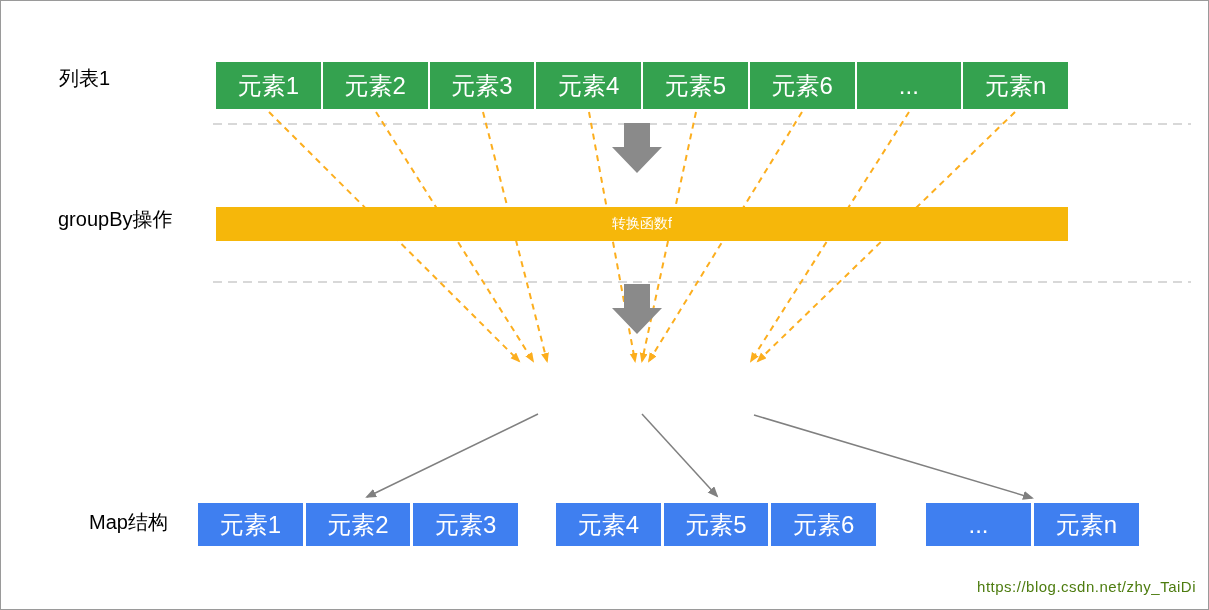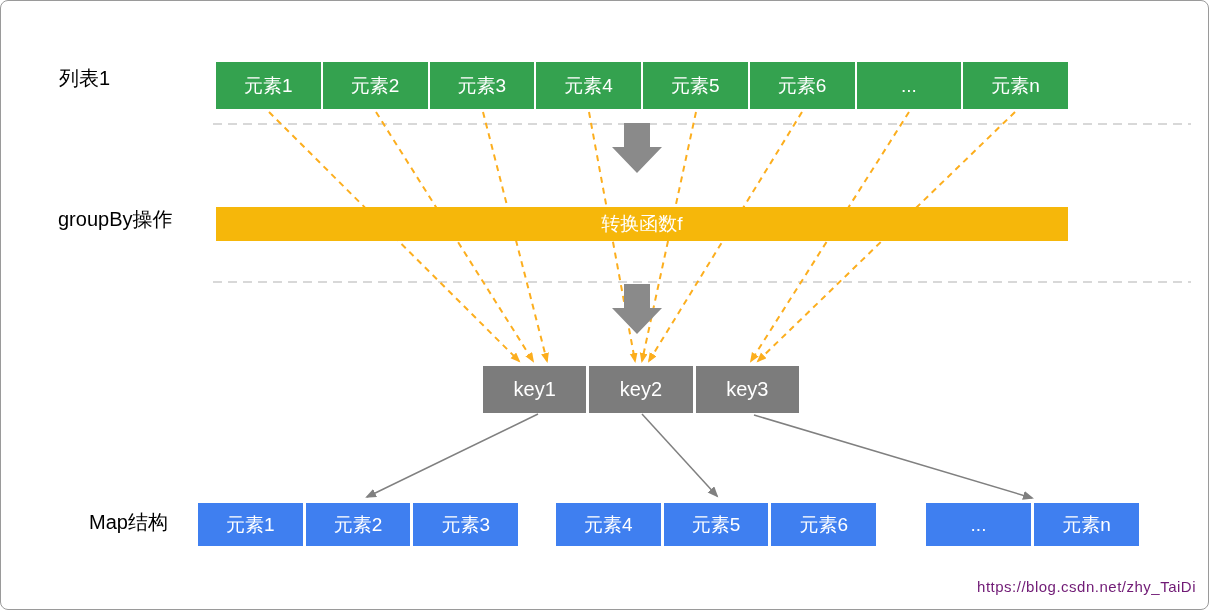--- a/index.html
+++ b/index.html
@@ -1,45 +1,45 @@
 <!DOCTYPE html>
 <html style="--green: #34a24f; --gold: #f6b70a; --blue: #3f7ff0; --keygray: #7c7c7c; --blockarrow: #8a8a8a; --thinarrow: #808080; --dashline: #cccccc; --dashorange: #fcae1e;"><head>
 <meta charset="utf-8">
 <style>
   html,body{margin:0;padding:0;background:#fff;font-family:"Liberation Sans","DejaVu Sans",sans-serif;}
   .canvas{
     position:relative;width:1209px;height:610px;box-sizing:border-box;
-    background:#fff;border:1px solid #9a9a9a;border-radius:8px;overflow:hidden;
+    background:#fff;border:1px solid #9a9a9a;border-radius:0;overflow:hidden;
   }
   .side-label{
     position:absolute;font-size:20px;color:#000;white-space:nowrap;z-index:3;
   }
   .row{position:absolute;display:flex;z-index:2;}
   .cell{
     display:flex;align-items:center;justify-content:center;
-    color:#fff;font-size:19px;white-space:nowrap;
+    color:#fff;font-size:24px;white-space:nowrap;
   }
   .green-row{left:215px;top:61px;width:852px;height:47px;gap:2px;}
   .green-row .cell{flex:1;background:var(--green,#34a24f);}
   .func-bar{
     position:absolute;left:215px;top:206px;width:852px;height:34px;z-index:2;
-    background:var(--gold,#f6b70a);color:#fff;font-size:19px;
+    background:var(--gold,#f6b70a);color:#fff;font-size:14px;
     display:flex;align-items:center;justify-content:center;
   }
   .keys-row{left:482px;top:365px;width:316px;height:47px;gap:3px;}
   .keys-row .cell{flex:1;background:var(--keygray,#7c7c7c);font-size:20px;}
   .blue-row{top:502px;height:43px;gap:3px;}
   .blue-row .cell{flex:1;background:var(--blue,#3f7ff0);}
   .g1{left:197px;width:320px;}
   .g2{left:555px;width:320px;}
   .g3{left:925px;width:213px;}
   .connector-layer{position:absolute;left:0;top:0;z-index:1;}
   .watermark{
     position:absolute;right:12px;top:577px;font-size:15px;
-    color:#701a75;z-index:3;letter-spacing:.5px;
+    color:#4d7c0f;z-index:3;letter-spacing:.5px;
   }
 </style>
 </head>
 <body>
 
 <div class="canvas">
 
   <svg class="connector-layer" width="1209" height="610" viewBox="0 0 1209 610">
     <defs>
       <marker id="oarrow" markerUnits="userSpaceOnUse" markerWidth="12" markerHeight="10" refX="8" refY="4" orient="auto">
@@ -84,25 +84,20 @@
     <div class="cell">元素3</div>
     <div class="cell">元素4</div>
     <div class="cell">元素5</div>
     <div class="cell">元素6</div>
     <div class="cell">...</div>
     <div class="cell">元素n</div>
   </div>
 
   <div class="func-bar">转换函数f</div>
 
-  <div class="row keys-row">
-    <div class="cell">key1</div>
-    <div class="cell">key2</div>
-    <div class="cell">key3</div>
-  </div>
 
   <div class="row blue-row g1">
     <div class="cell">元素1</div>
     <div class="cell">元素2</div>
     <div class="cell">元素3</div>
   </div>
   <div class="row blue-row g2">
     <div class="cell">元素4</div>
     <div class="cell">元素5</div>
     <div class="cell">元素6</div>

